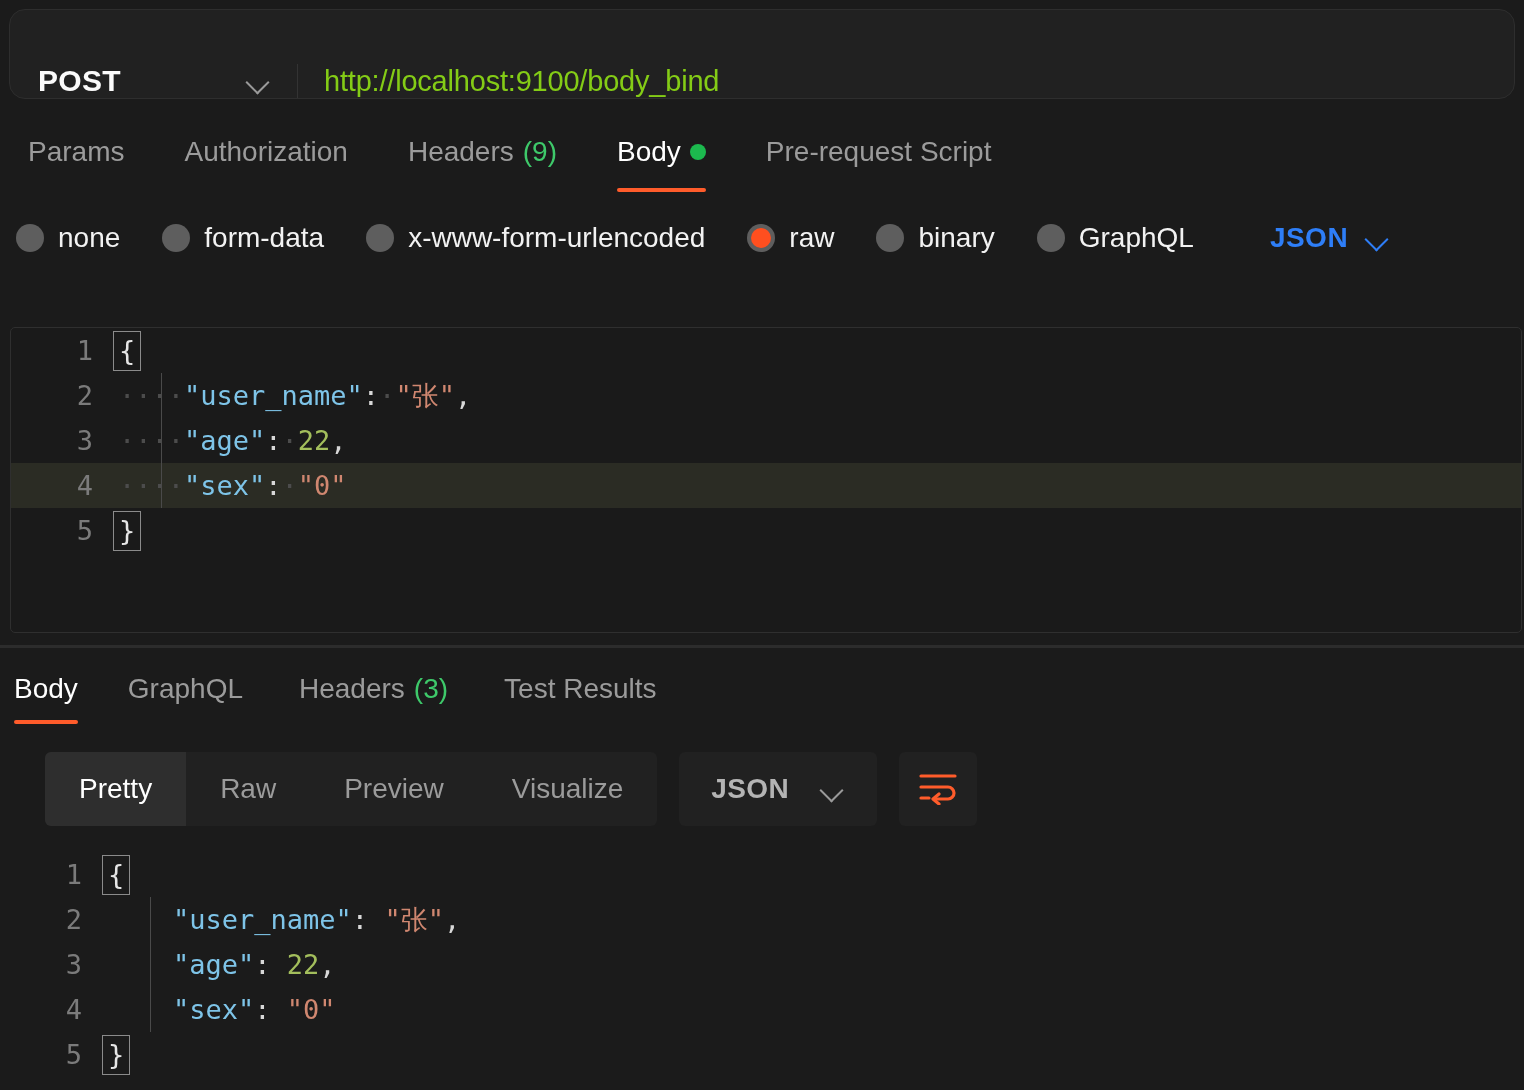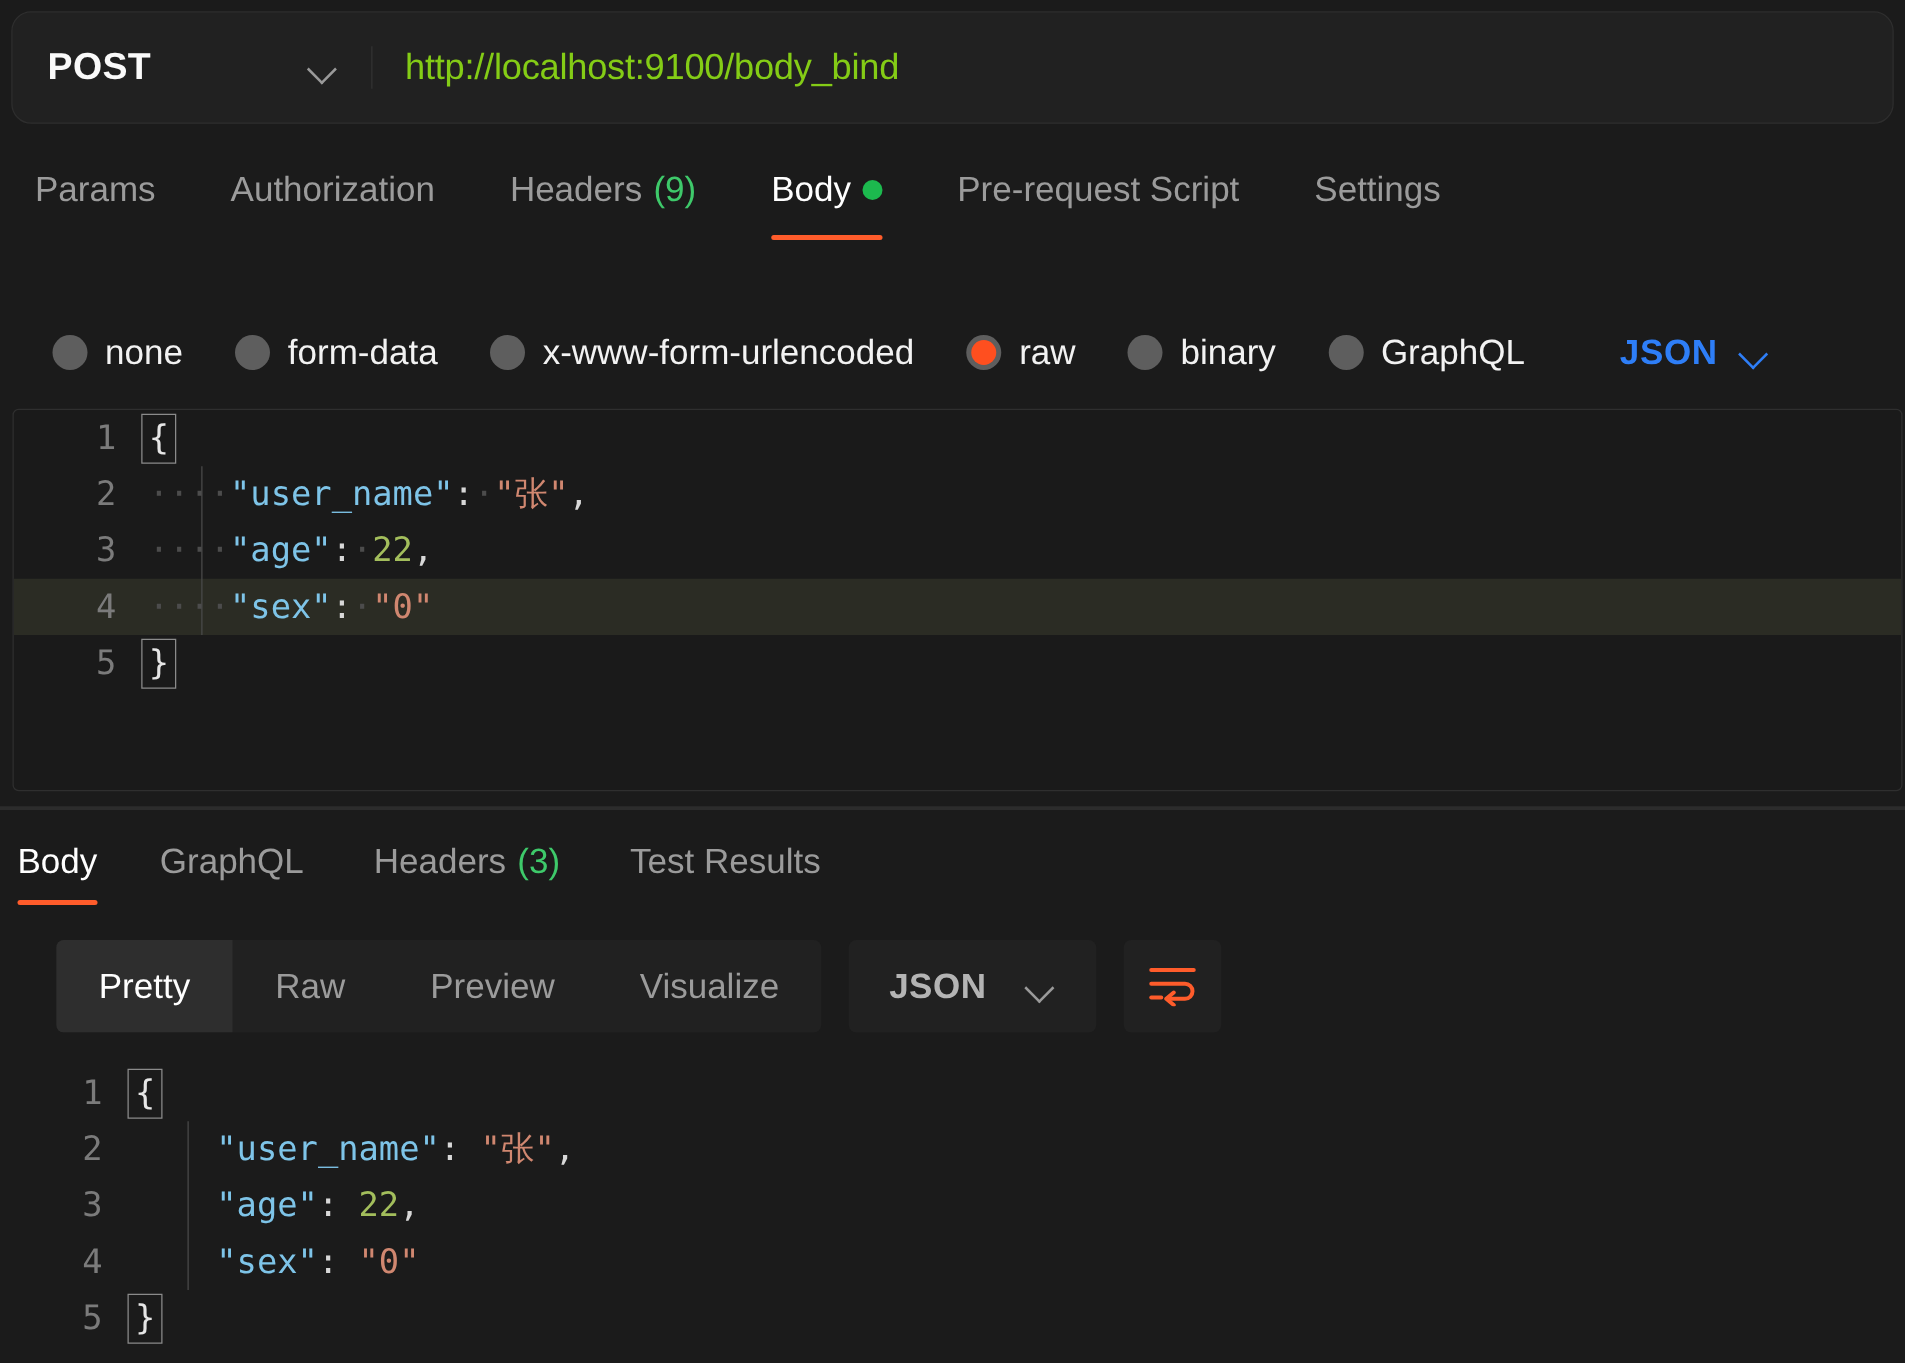--- a/index.html
+++ b/index.html
@@ -14,21 +14,21 @@
 
   
   #url-bar {
     position: absolute;
     left: 9px; top: 9px;
     width: 1506px; height: 90px;
     background: #212121;
     border: 1px solid #2e2e2e;
     border-radius: 16px;
     display: flex;
-    align-items: center;
+    align-items: flex-end;
   }
   #method-select {
     width: 288px;
     display: flex;
     align-items: center;
     justify-content: space-between;
     padding: 0 26px 0 28px;
     border-right: 1px solid #333;
     cursor: pointer;
   }
@@ -106,22 +106,22 @@
     background: #1cb94e;
     display: inline-block;
   }
 
   
   #body-modes {
     position: absolute;
     left: 0; top: 222px;
     width: 1368px; height: 76px;
     display: flex;
-    align-items: flex-end;
-    padding-left: 42px;
+    align-items: flex-start;
+    padding-left: 16px;
   }
   .radio-item {
     display: flex;
     align-items: center;
     gap: 14px;
     margin-right: 42px;
     cursor: pointer;
     white-space: nowrap;
   }
   .radio-dot {
@@ -354,23 +354,20 @@
       <span>Headers</span>
       <span class="count">(9)</span>
     </div>
     <div class="rtab active">
       <span>Body</span>
       <span class="dot-green"></span>
     </div>
     <div class="rtab">
       <span>Pre-request Script</span>
     </div>
-    <div class="rtab">
-      <span>Settings</span>
-    </div>
   </div>
 
 <div id="body-modes">
   <div id="body-mode-options" style="display:flex;align-items:center;">
       <div class="radio-item">
         <span class="radio-dot"></span>
         <span class="radio-label">none</span>
       </div>
       <div class="radio-item">
         <span class="radio-dot"></span>

